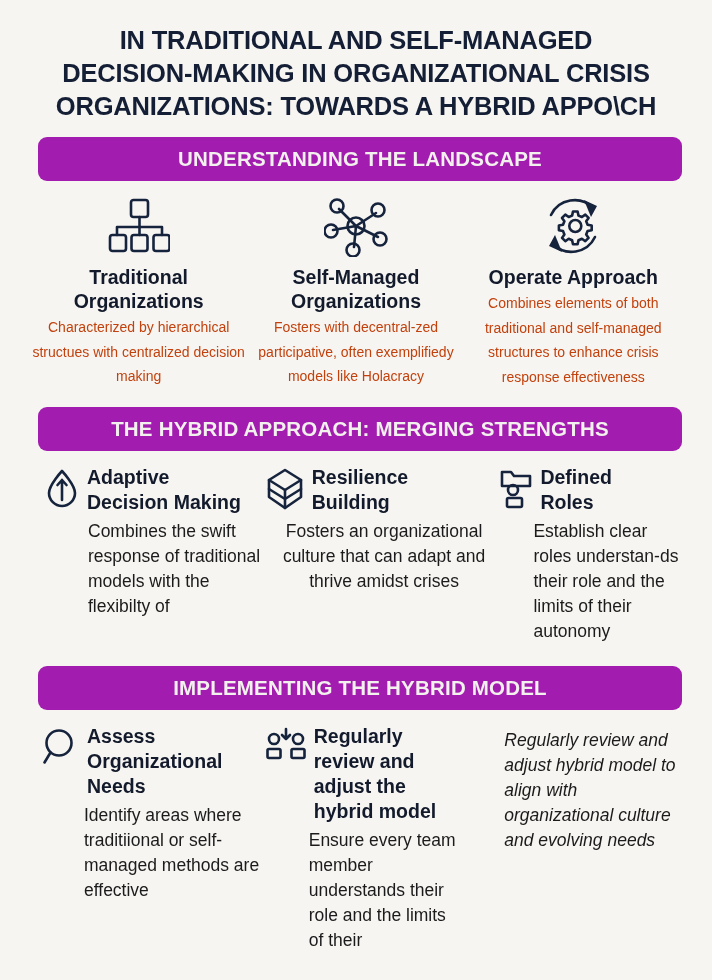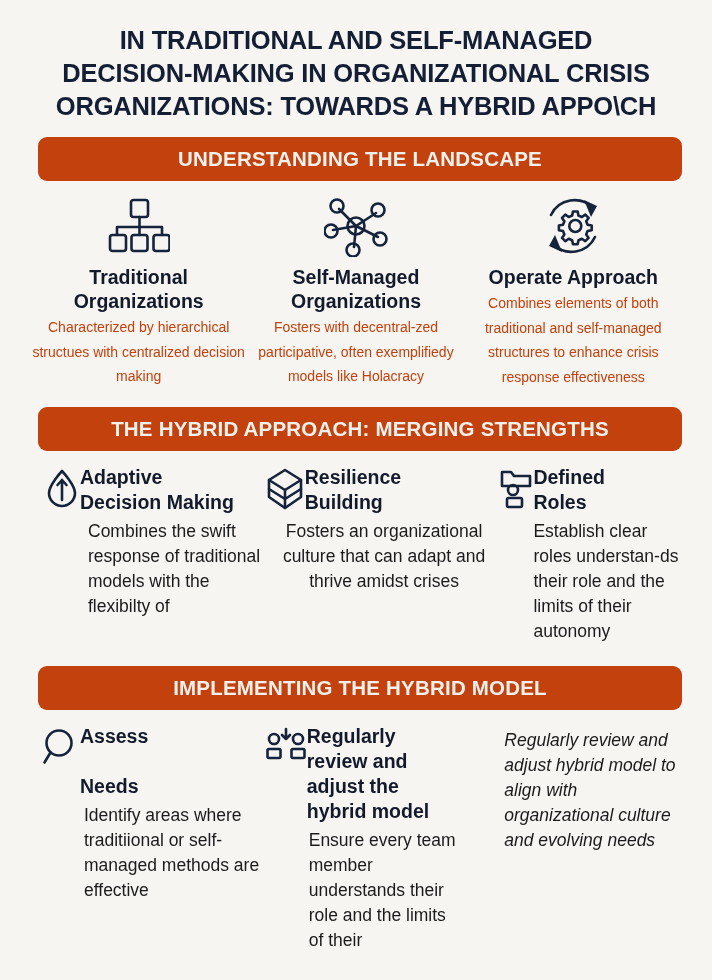--- a/index.html
+++ b/index.html
@@ -24,21 +24,21 @@
     font-weight:bold;
     font-size:25.5px;
     line-height:33px;
     letter-spacing:-0.2px;
   }
   .title .tl { display:block; white-space:nowrap; }
 
   
   .section { margin:0 30px; }
   .sec-head {
-    background:#c2410c;
+    background:#a21caf;
     border-radius:9px;
     height:44px;
     display:flex;
     align-items:center;
     justify-content:center;
     margin-top:8px;
     margin-left:8px;
   }
   .sec-head-text {
     color:#f3f1ee;
@@ -72,21 +72,21 @@
     text-align:center;
     margin-top:2px;
   }
   .s1 .c0 { width:33%; }
   .s1 .c1 { width:34%; }
   .s1 .c2 { width:33%; }
 
   
   .sx { padding-top:14px; }
   .sx .col { display:flex; flex-direction:column; }
-  .sx .top { display:flex; align-items:flex-start; }
+  .sx .top { display:flex; align-items:flex-start; gap:7px; }
   .sx .ic { flex:0 0 auto; padding-top:2px; }
   .sx .hd {
     color:#121a2b;
     font-weight:bold;
     font-size:19.5px;
     line-height:25px;
   }
   .sx .bd {
     color:#1b1b1b;
     font-size:17.5px;
@@ -257,21 +257,21 @@
       <div class="col k0">
         <div class="top">
           <div class="ic">
             <svg width="38" height="42" viewBox="0 0 38 42">
               <circle class="stroke" cx="17" cy="17" r="12.5"></circle>
               <path class="stroke" d="M8.5 26.5 L2.5 36.5"></path>
             </svg>
           </div>
           <div class="hd">
             <span>Assess</span><br>
-            <br>
+            <span>Organizational</span><br>
             <span>Needs</span>
           </div>
         </div>
         <div class="bd">Identify areas where traditiional or self-managed methods are effective</div>
       </div>
 
       <div class="col k1">
         <div class="top">
           <div class="ic">
             <svg width="42" height="42" viewBox="0 0 42 42">

